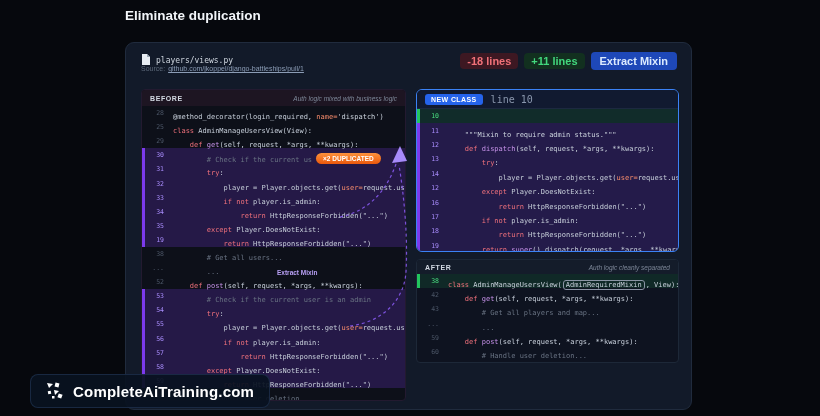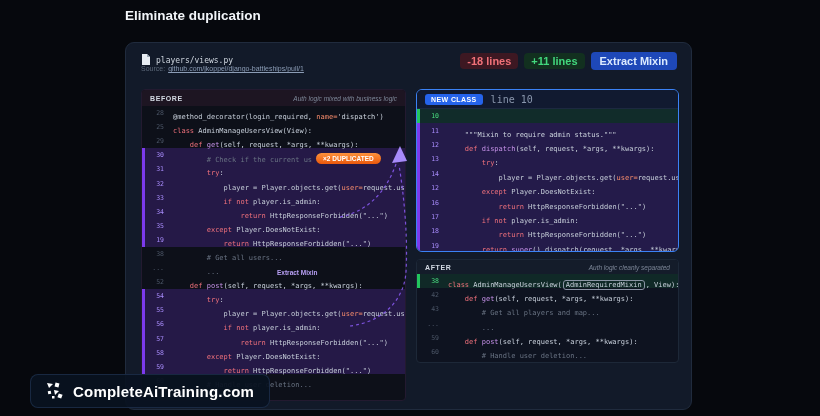--- a/index.html
+++ b/index.html
@@ -153,20 +153,24 @@
         </div>
         <div class="code-row">
           <span class="ln">...</span>
           <span class="code"><span class="tok-t">        </span><span class="tok-c">...</span></span>
         </div>
         <div class="code-row">
           <span class="ln">52</span>
           <span class="code"><span class="tok-t">    </span><span class="tok-k">def </span><span class="tok-f">post</span><span class="tok-t">(self, request, *args, **kwargs):</span></span>
         </div>
         <div class="code-row hl-purple">
+          <span class="ln">53</span>
+          <span class="code"><span class="tok-t">        </span><span class="tok-c"># Check if the current user is an admin</span></span>
+        </div>
+        <div class="code-row hl-purple">
           <span class="ln">54</span>
           <span class="code"><span class="tok-t">        </span><span class="tok-k">try</span><span class="tok-t">:</span></span>
         </div>
         <div class="code-row hl-purple">
           <span class="ln">55</span>
           <span class="code"><span class="tok-t">            player = Player.objects.get(</span><span class="tok-o">user=</span><span class="tok-t">request.user)</span></span>
         </div>
         <div class="code-row hl-purple">
           <span class="ln">56</span>
           <span class="code"><span class="tok-t">            </span><span class="tok-k">if not </span><span class="tok-t">player.is_admin:</span></span>

